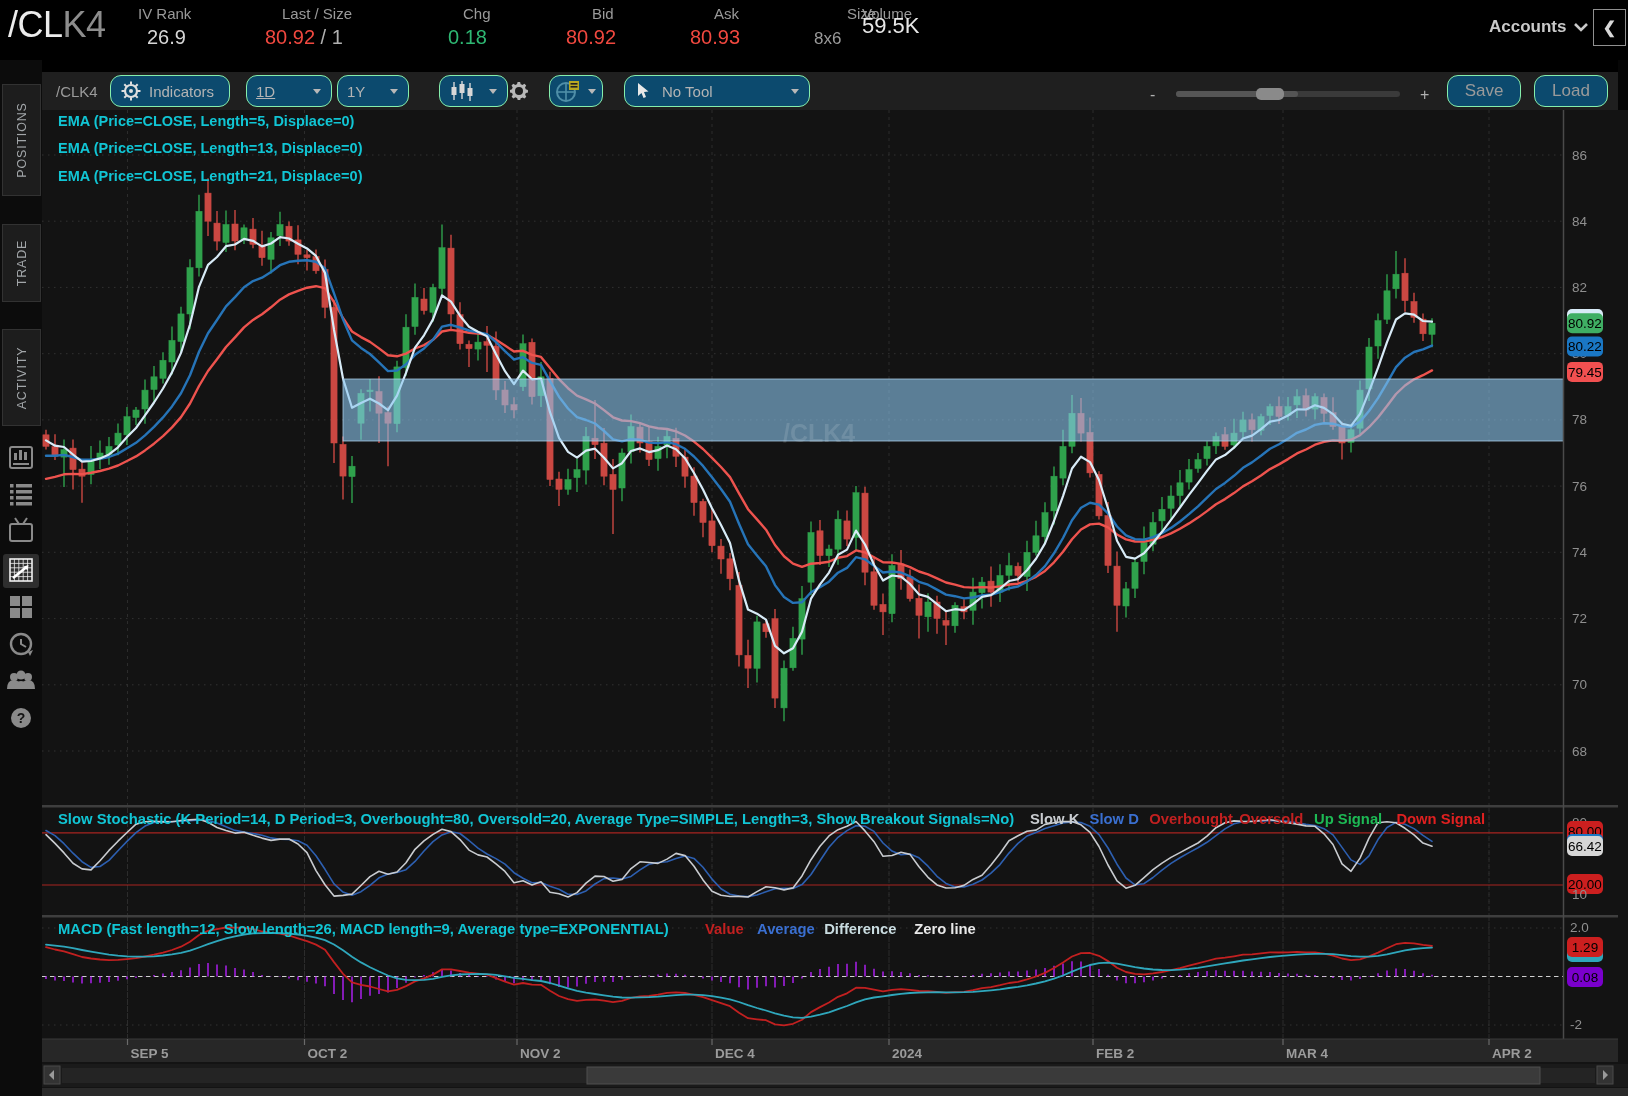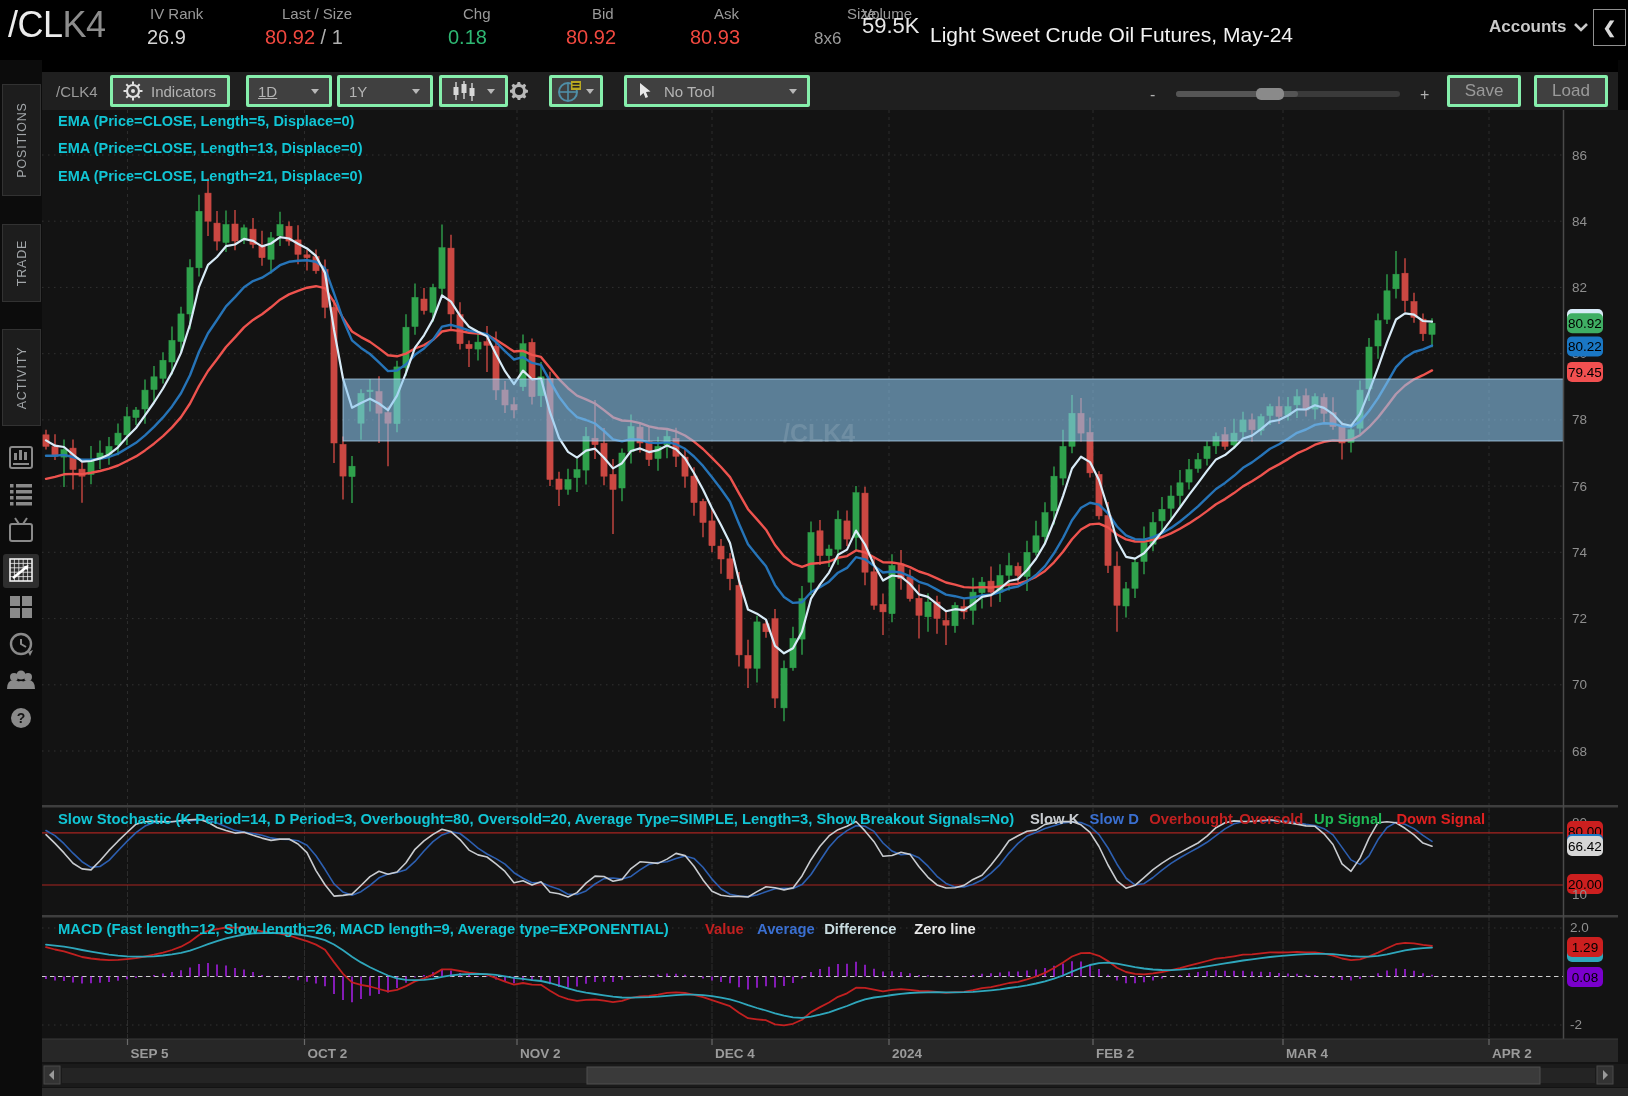--- a/index.html
+++ b/index.html
@@ -11,42 +11,41 @@
 #title { position:absolute; left:930px; top:23px; font-size:21px; color:#f2f2f2; }
 #accounts { position:absolute; left:1489px; top:17px; font-size:17px; font-weight:bold; color:#c9c9c9; }
 #collapse { position:absolute; left:1593px; top:9px; width:33px; height:37px; border:1px solid #909090; color:#d8d8d8; font-size:16px; font-weight:bold; text-align:center; line-height:36px; }
 #side { position:absolute; left:0; top:60px; width:42px; height:1036px; background:#0c0c0c; }
 .tab { position:absolute; left:2px; width:39px; background:#1d1d1d; border:1px solid #323232; }
 .tab div { position:absolute; left:50%; top:50%; transform:translate(-50%,-50%) rotate(-90deg); font-size:12.5px; letter-spacing:0.8px; color:#a2a6a9; white-space:nowrap; }
 #chart { position:absolute; left:42px; top:60px; width:1586px; height:1036px; background:#131313; }
 #tbar { position:absolute; left:0; top:12px; width:1576px; height:38px; background:#1f1f1f; }
 #tgap { position:absolute; left:0; top:0; width:1586px; height:12px; background:#000; }
 #redge { position:absolute; left:1576px; top:0; width:10px; height:1036px; background:#060606; }
-.btn { position:absolute; top:3px; height:32px; background:#404040; border:3px solid #86efac; border-radius:2px; color:#b4b4b4; font-size:15px; display:flex; align-items:center; justify-content:space-between; padding:0 9px; }
+.btn { position:absolute; top:3px; height:32px; background:#0c4a6e; border:1px solid #86efac; border-radius:11px; color:#b4b4b4; font-size:15px; display:flex; align-items:center; justify-content:space-between; padding:0 9px; }
 #tbar .lbl { position:absolute; top:11px; color:#9b9b9b; font-size:15px; }
 #plot { position:absolute; left:0; top:50px; }
 .sld { position:absolute; top:14px; color:#b0b0b0; font-size:16px; }
 </style></head><body>
 <div id="hdr">
   <div class="sym">/CL<span>K4</span></div>
-  <div class="hl" style="left:150px;">IV Rank</div>
+  <div class="hl" style="left:138px;">IV Rank</div>
     <div class="hv" style="left:147px;">26.9</div>
   <div class="hl" style="left:282px;">Last / Size</div>
     <div class="hv" style="left:265px;"><span style="color:#f0483f;">80.92</span><span style="color:#b0b0b0;"> / 1</span></div>
   <div class="hl" style="left:463px;">Chg</div>
     <div class="hv" style="left:448px; color:#2eb873;">0.18</div>
   <div class="hl" style="left:592px;">Bid</div>
     <div class="hv" style="left:566px; color:#f0483f;">80.92</div>
   <div class="hl" style="left:714px;">Ask</div>
     <div class="hv" style="left:690px; color:#f0483f;">80.93</div>
   <div class="hl" style="left:814px;margin-left:33px;">Size</div>
     <div class="hv" style="left:814px; font-size:17px; color:#9a9a9a; top:29px;">8x6</div>
   <div class="hl" style="left:862px;">Volume</div>
     <div class="hv" style="left:862px; font-size:22px; color:#e8e8e8; top:13px;">59.5K</div>
-  <div id="title">Light Sweet Crude Oil Futures, May-24</div>
   <div id="accounts">Accounts <svg width="16" height="10" viewBox="0 0 16 10" style="margin-left:2px;">
         <path d="M2 2 L8 8 L14 2" stroke="#c9c9c9" stroke-width="2.6" fill="none"></path>
       </svg></div>
   <div id="collapse">❮</div>
 </div>
 <div id="side">
   <div class="tab" style="top:24px; height:112px;">
       <div>POSITIONS</div>
     </div>
   <div class="tab" style="top:164px; height:78px;">
@@ -136,21 +135,21 @@
           <circle cx="11" cy="11" r="2" fill="#e0e0e0"></circle>
         </svg>
         <span style="margin-left:7px; margin-right:auto;">Indicators</span>
       </div>
     <div class="btn" style="left:204px; width:86px;text-decoration:underline;">
         <span>1D</span>
         <svg width="10" height="10" viewBox="0 0 10 10">
           <path d="M1 3 L5 8 L9 3 Z" fill="#b8b8b8"></path>
         </svg>
       </div>
-    <div class="btn" style="left:295px; width:96px;">
+    <div class="btn" style="left:295px; width:72px;">
         <span>1Y</span>
         <svg width="10" height="10" viewBox="0 0 10 10">
           <path d="M1 3 L5 8 L9 3 Z" fill="#b8b8b8"></path>
         </svg>
       </div>
     <div class="btn" style="left:397px; width:69px;">
         <svg width="26" height="22" viewBox="0 0 26 22">
           <g fill="#d8d8d8">
             <line x1="5" y1="2" x2="5" y2="20" stroke="#d8d8d8" stroke-width="1.4"></line>
             <rect x="2.5" y="7" width="5" height="8"></rect>

